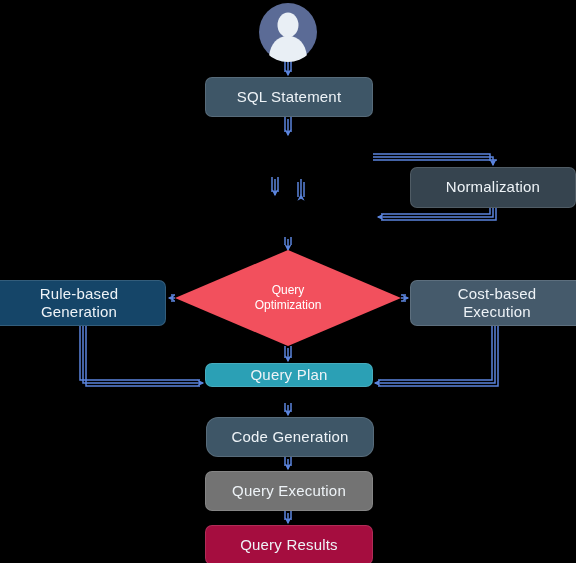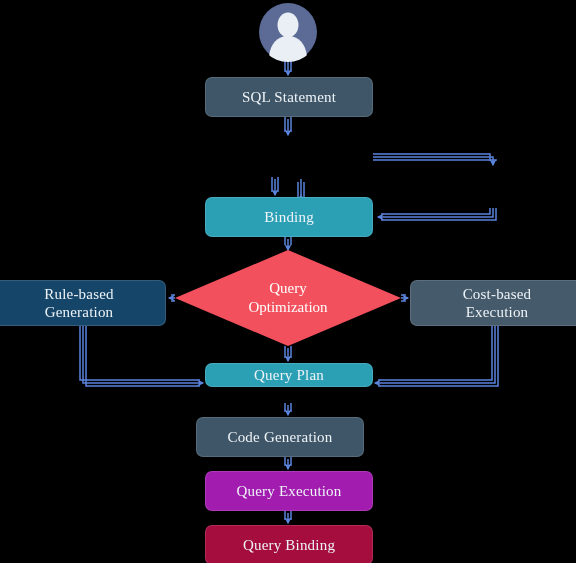--- a/index.html
+++ b/index.html
@@ -6,21 +6,21 @@
     margin: 0;
     padding: 0;
     background: #000000;
   }
   #canvas {
     position: relative;
     width: 576px;
     height: 563px;
     background: #000000;
     overflow: hidden;
-    font-family: Liberation Serif, serif;
+    font-family: Liberation Sans, sans-serif;
   }
   
   #wires {
     position: absolute;
     left: 0; top: 0;
     width: 576px;
     height: 563px;
     pointer-events: none;
   }
   
@@ -54,21 +54,21 @@
   }
   .diamond-text {
     position: absolute;
     left: 0; top: 0;
     width: 100%; height: 100%;
     display: flex;
     align-items: center;
     justify-content: center;
     text-align: center;
     color: #ffffff;
-    font-size: 15px;
+    font-size: 12px;
     line-height: 1.25;
     white-space: pre-line;
     z-index: 2;
   }
 
   
   .avatar {
     position: absolute;
     border-radius: 50%;
     overflow: hidden;
@@ -186,24 +186,24 @@
       <ellipse cx="30" cy="23" rx="10.5" ry="12.5" fill="#e9eff5"></ellipse>
       <path d="M30 34 C19 34 12.5 42 11 54 A29 29 0 0 0 49 54 C47.5 42 41 34 30 34 Z" fill="#e9eff5"></path>
     </svg>
   </div>
 
   <div class="node" style="left:205px; top:77px; width:168px; height:40px; background:#3e5667;">
     <span class="node-label">SQL Statement</span>
   </div>
 
 
-
-  <div class="node" style="left:205px; top:197px; width:168px; height:40px; background:#2ba0b5;">
-    <span class="node-label">Binding</span>
-  </div>
+  <div class="node" style="left:410px; top:167px; width:166px; height:41px; background:#36444f;">
+    <span class="node-label">Normalization</span>
+  </div>
+
 
   <div class="diamond-wrap" style="left:175px; top:250px; width:226px; height:96px;">
     <svg class="diamond-shape" viewBox="0 0 226 96" preserveAspectRatio="none">
       <polygon points="113,0 226,48 113,96 0,48" fill="#f2505d"></polygon>
     </svg>
     <div class="diamond-text">Query
 Optimization</div>
   </div>
 
   <div class="node" style="left:-8px; top:280px; width:174px; height:46px; background:#154568;">
@@ -213,25 +213,25 @@
 
   <div class="node" style="left:410px; top:280px; width:174px; height:46px; background:#455a6b;">
     <span class="node-label">Cost-based
 Execution</span>
   </div>
 
   <div class="node" style="left:205px; top:363px; width:168px; height:24px; background:#2ba0b5;">
     <span class="node-label">Query Plan</span>
   </div>
 
-  <div class="node" style="left:196px; top:417px; width:168px; height:40px; background:#3e5667;">
+  <div class="node" style="left:206px; top:417px; width:168px; height:40px; background:#3e5667;border-radius:12px;">
     <span class="node-label">Code Generation</span>
   </div>
 
-  <div class="node" style="left:205px; top:471px; width:168px; height:40px; background:#a21caf;">
+  <div class="node" style="left:205px; top:471px; width:168px; height:40px; background:#737373;">
     <span class="node-label">Query Execution</span>
   </div>
 
   <div class="node" style="left:205px; top:525px; width:168px; height:40px; background:#a50d3f;">
-    <span class="node-label">Query Binding</span>
+    <span class="node-label">Query Results</span>
   </div>
 
 </div>
 
 </body></html>

